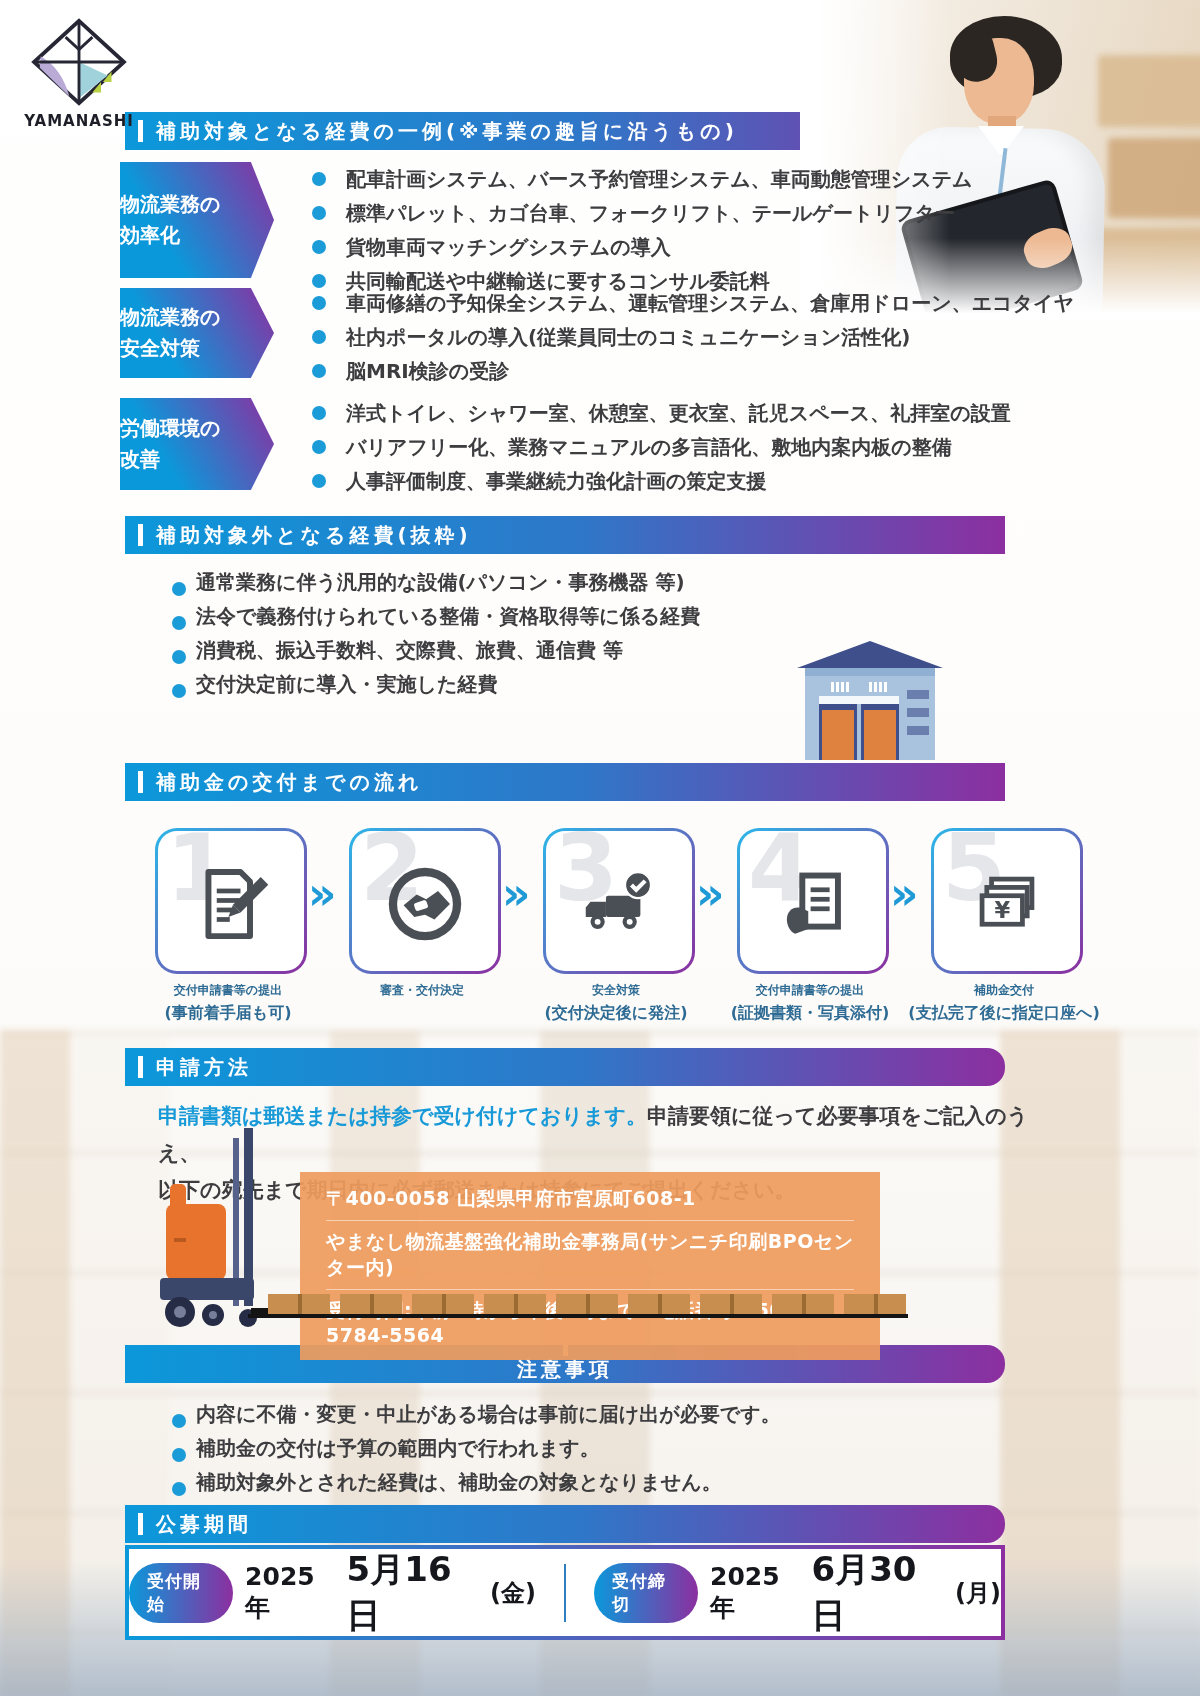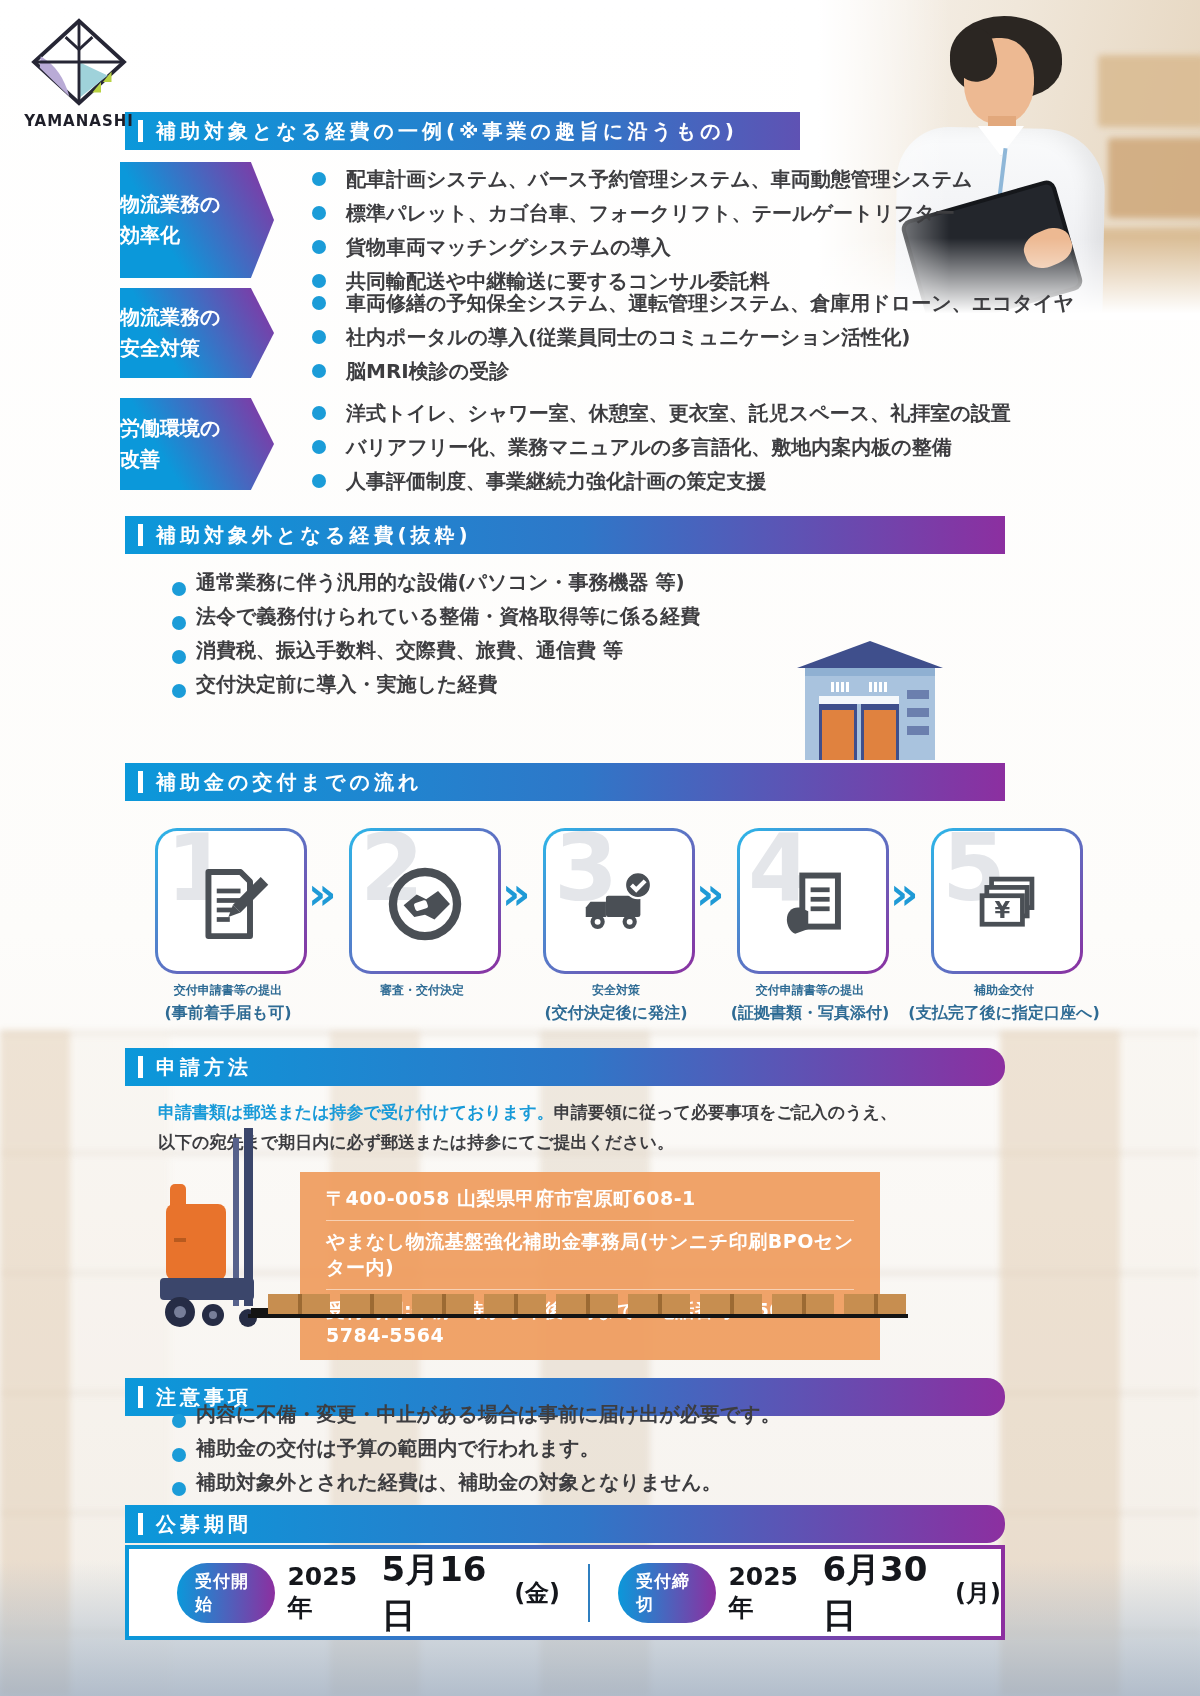--- a/index.html
+++ b/index.html
@@ -55,35 +55,35 @@
   .x-items .bitem, .n-items .bitem{height:34px;align-items:flex-end;}
   
   .card{position:absolute;top:828px;width:146px;height:140px;z-index:1;border-radius:22px;border:3px solid transparent;
     background:linear-gradient(#fff,#fff) padding-box,linear-gradient(135deg,#2bb7e9,#8c2fa0) border-box;}
   .num{position:absolute;left:8px;top:-8px;font-size:92px;font-weight:700;color:#e4e6ea;line-height:1;}
   .sicon{position:absolute;left:50%;top:50%;transform:translate(-50%,-46%);}
   .chev{position:absolute;top:868px;z-index:1;font-size:44px;font-weight:700;color:#1f9ad6;}
   .slabel{position:absolute;top:982px;width:230px;z-index:1;text-align:center;color:#2e6b94;font-weight:700;}
   .sl1{font-size:12px;} .sl2{font-size:16px;margin-top:4px;}
   
-  .lead{position:absolute;left:158px;top:1098px;width:900px;z-index:3;font-size:17px;font-weight:700;color:#3d3d40;line-height:1.75;}
+  .lead{position:absolute;left:158px;top:1098px;width:900px;z-index:3;font-size:21px;font-weight:700;color:#3d3d40;line-height:1.75;}
   .lead .hl{color:#189ad8;}
   .addr{position:absolute;left:300px;top:1172px;width:580px;z-index:3;background:rgba(239,156,94,.93);
     color:#fff;padding:6px 26px;box-sizing:border-box;}
   .addr .row{padding:8px 0;font-size:19px;font-weight:600;letter-spacing:.5px;}
   .addr .row + .row{border-top:1px solid rgba(255,255,255,.5);}
   .pallet{position:absolute;left:268px;top:1294px;width:640px;height:20px;z-index:3;
     background:repeating-linear-gradient(90deg,#c78e50 0 30px,#9c6a33 30px 34px,#c78e50 34px 62px,rgba(0,0,0,0) 62px 72px);}
   .fork-line{position:absolute;left:248px;top:1314px;width:660px;height:4px;background:#141414;z-index:3;}
   .forklift{position:absolute;left:158px;top:1126px;z-index:3;}
   .warehouse{position:absolute;left:795px;top:638px;z-index:1;}
   
   .pbox{position:absolute;left:125px;top:1545px;width:880px;height:95px;z-index:3;background:#fff;box-sizing:border-box;
     border:4px solid;border-image:linear-gradient(90deg,#0b98da,#8c2fa0) 1;
-    display:flex;align-items:center;justify-content:center;gap:28px;padding-left:48px;}
+    display:flex;align-items:center;justify-content:center;gap:28px;}
   .pgroup{display:flex;align-items:center;gap:12px;}
   .pill{display:inline-block;background:linear-gradient(90deg,#0b98da,#8c2fa0);color:#fff;font-size:17px;font-weight:700;
     padding:7px 18px;border-radius:999px;letter-spacing:1px;}
   .pyear{font-size:25px;font-weight:700;color:#15171c;}
   .pday{font-size:34px;font-weight:700;color:#15171c;}
   .pwd{font-size:24px;font-weight:700;color:#15171c;}
   .pdiv{width:2px;height:58px;background:#2f7fc0;}
 </style>
 </head>
 <body>
@@ -357,21 +357,21 @@
     <circle cx="22" cy="186" r="15" fill="#262c45"></circle>
       <circle cx="22" cy="186" r="6" fill="#777e99"></circle>
     <circle cx="55" cy="189" r="11" fill="#262c45"></circle>
       <circle cx="55" cy="189" r="4" fill="#777e99"></circle>
     <circle cx="90" cy="192" r="9" fill="#262c45"></circle>
     <rect x="93" y="182" width="18" height="8" fill="#141414"></rect>
   </svg>
   <div class="pallet"></div>
   <div class="fork-line"></div>
 
-  <div class="bar rounded" style="top:1378px;">
+  <div class="bar rounded" style="top:1345px;flex-direction:column;">
     <span class="tick"></span>
     <h2>注意事項</h2>
   </div>
   <div class="blist n-items" style="left:172px;top:1394px;">
     <div class="bitem">
         <span class="dot"></span>
         <span>内容に不備・変更・中止がある場合は事前に届け出が必要です。</span>
       </div>
     <div class="bitem">
         <span class="dot"></span>

